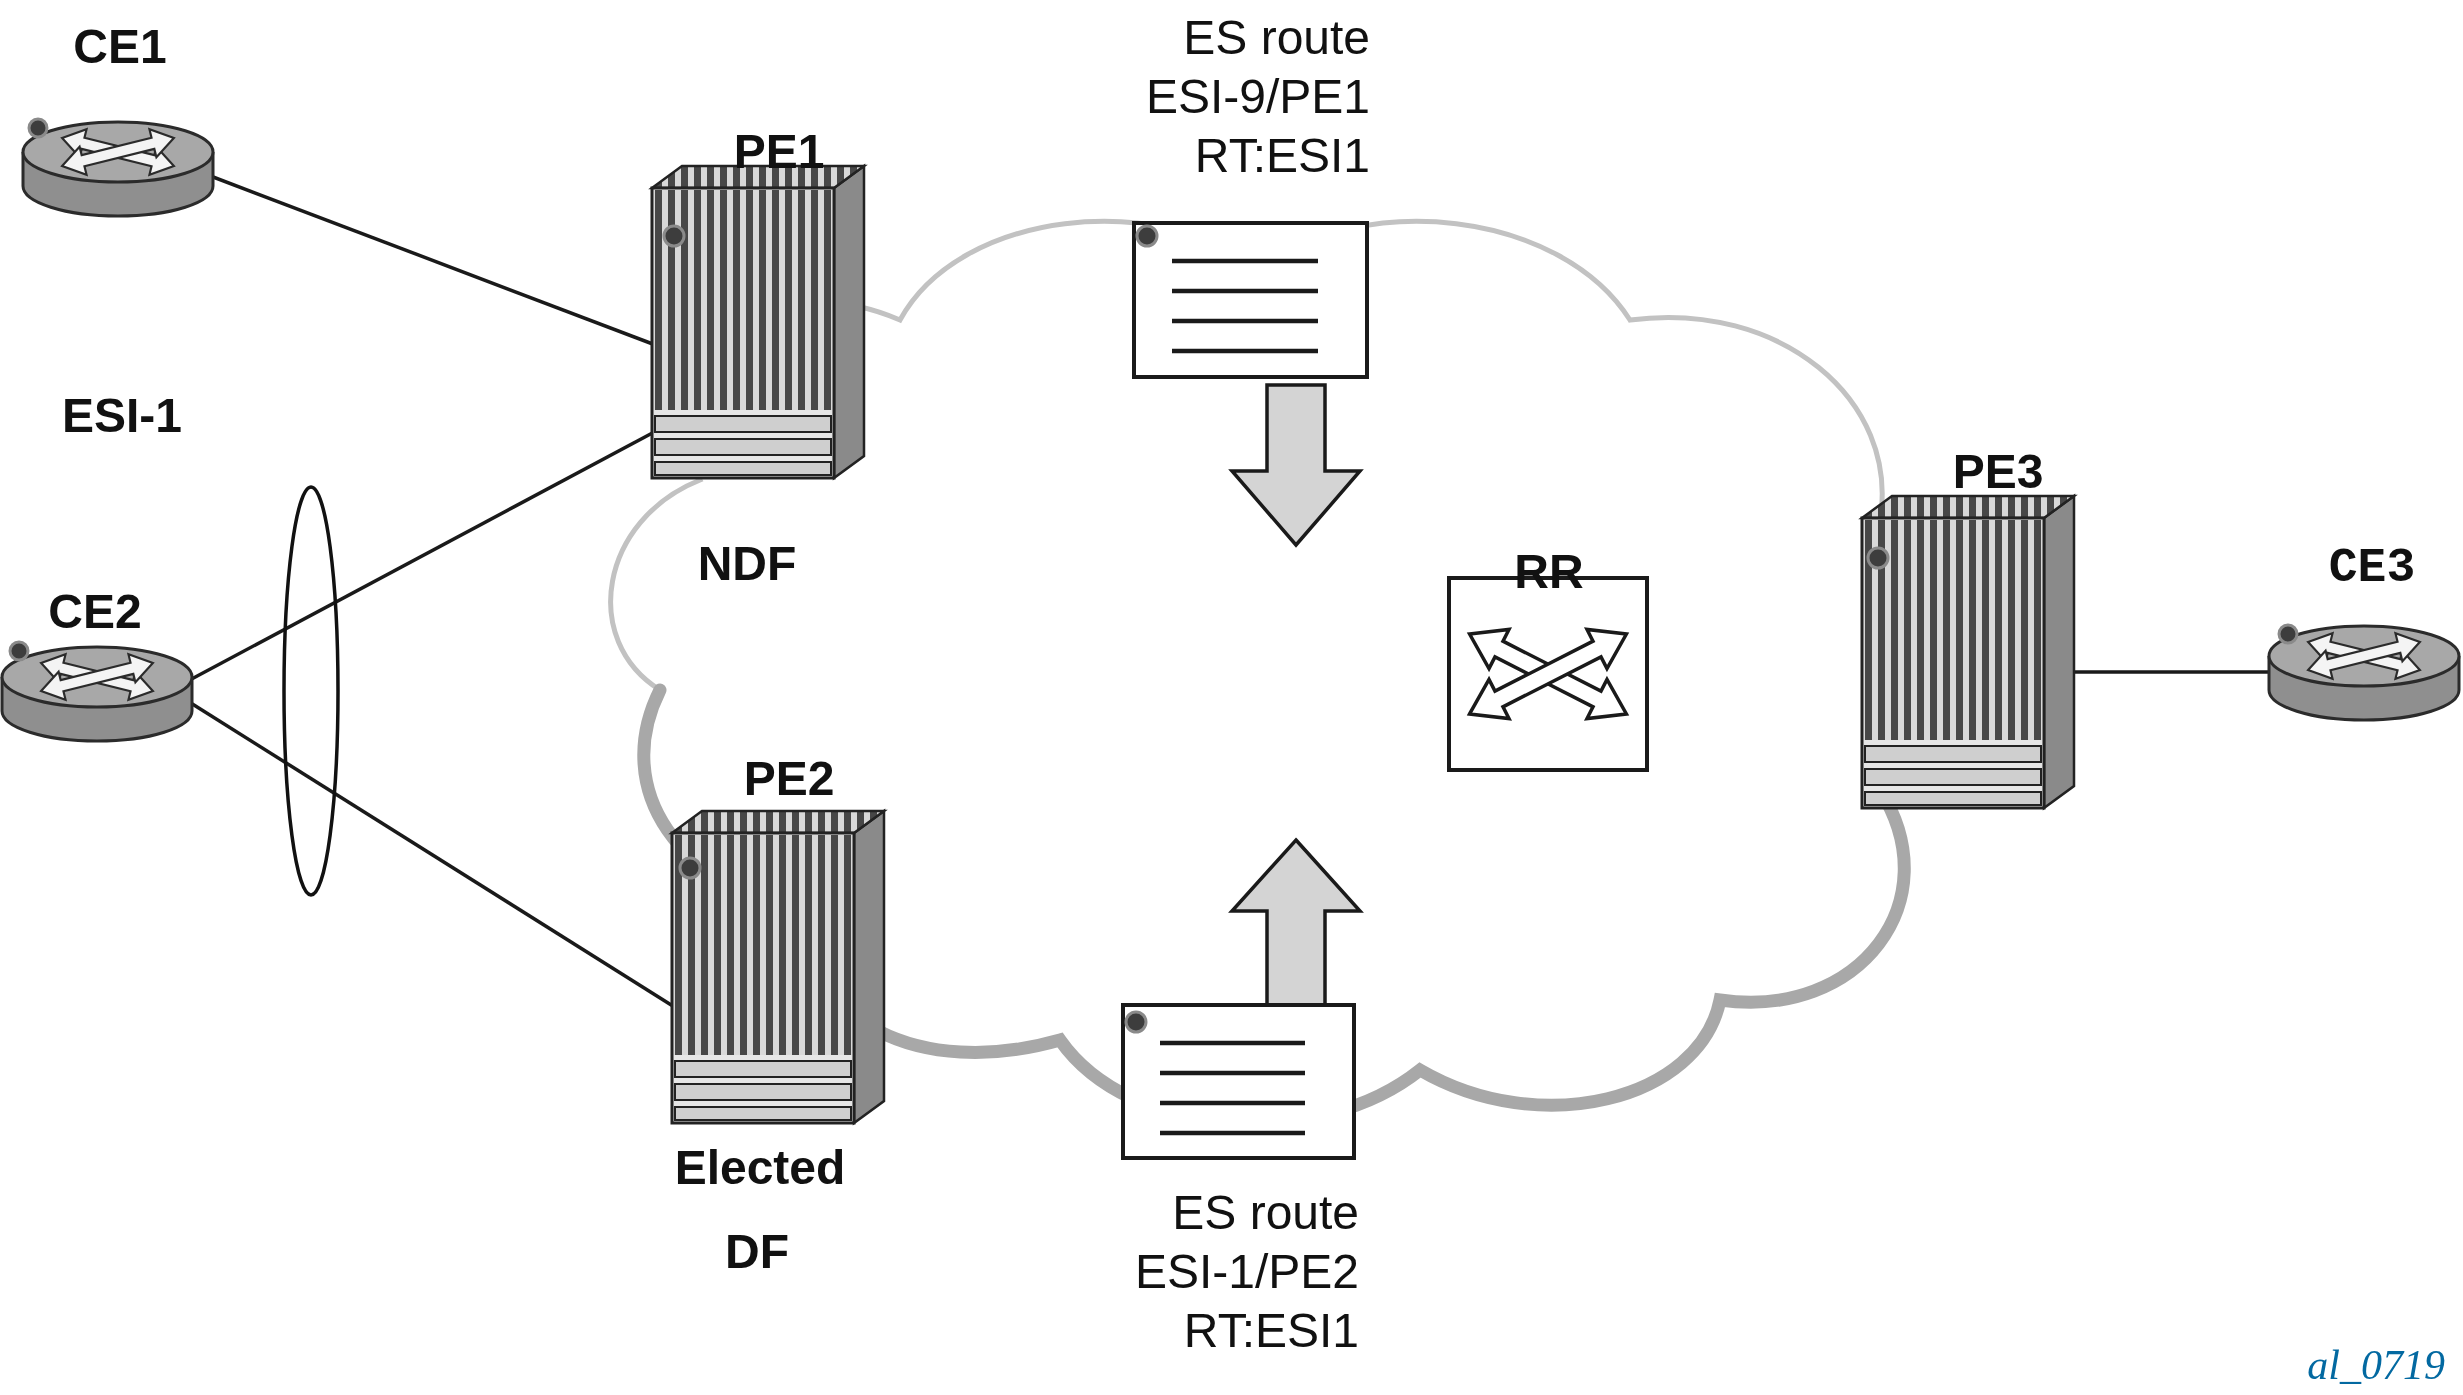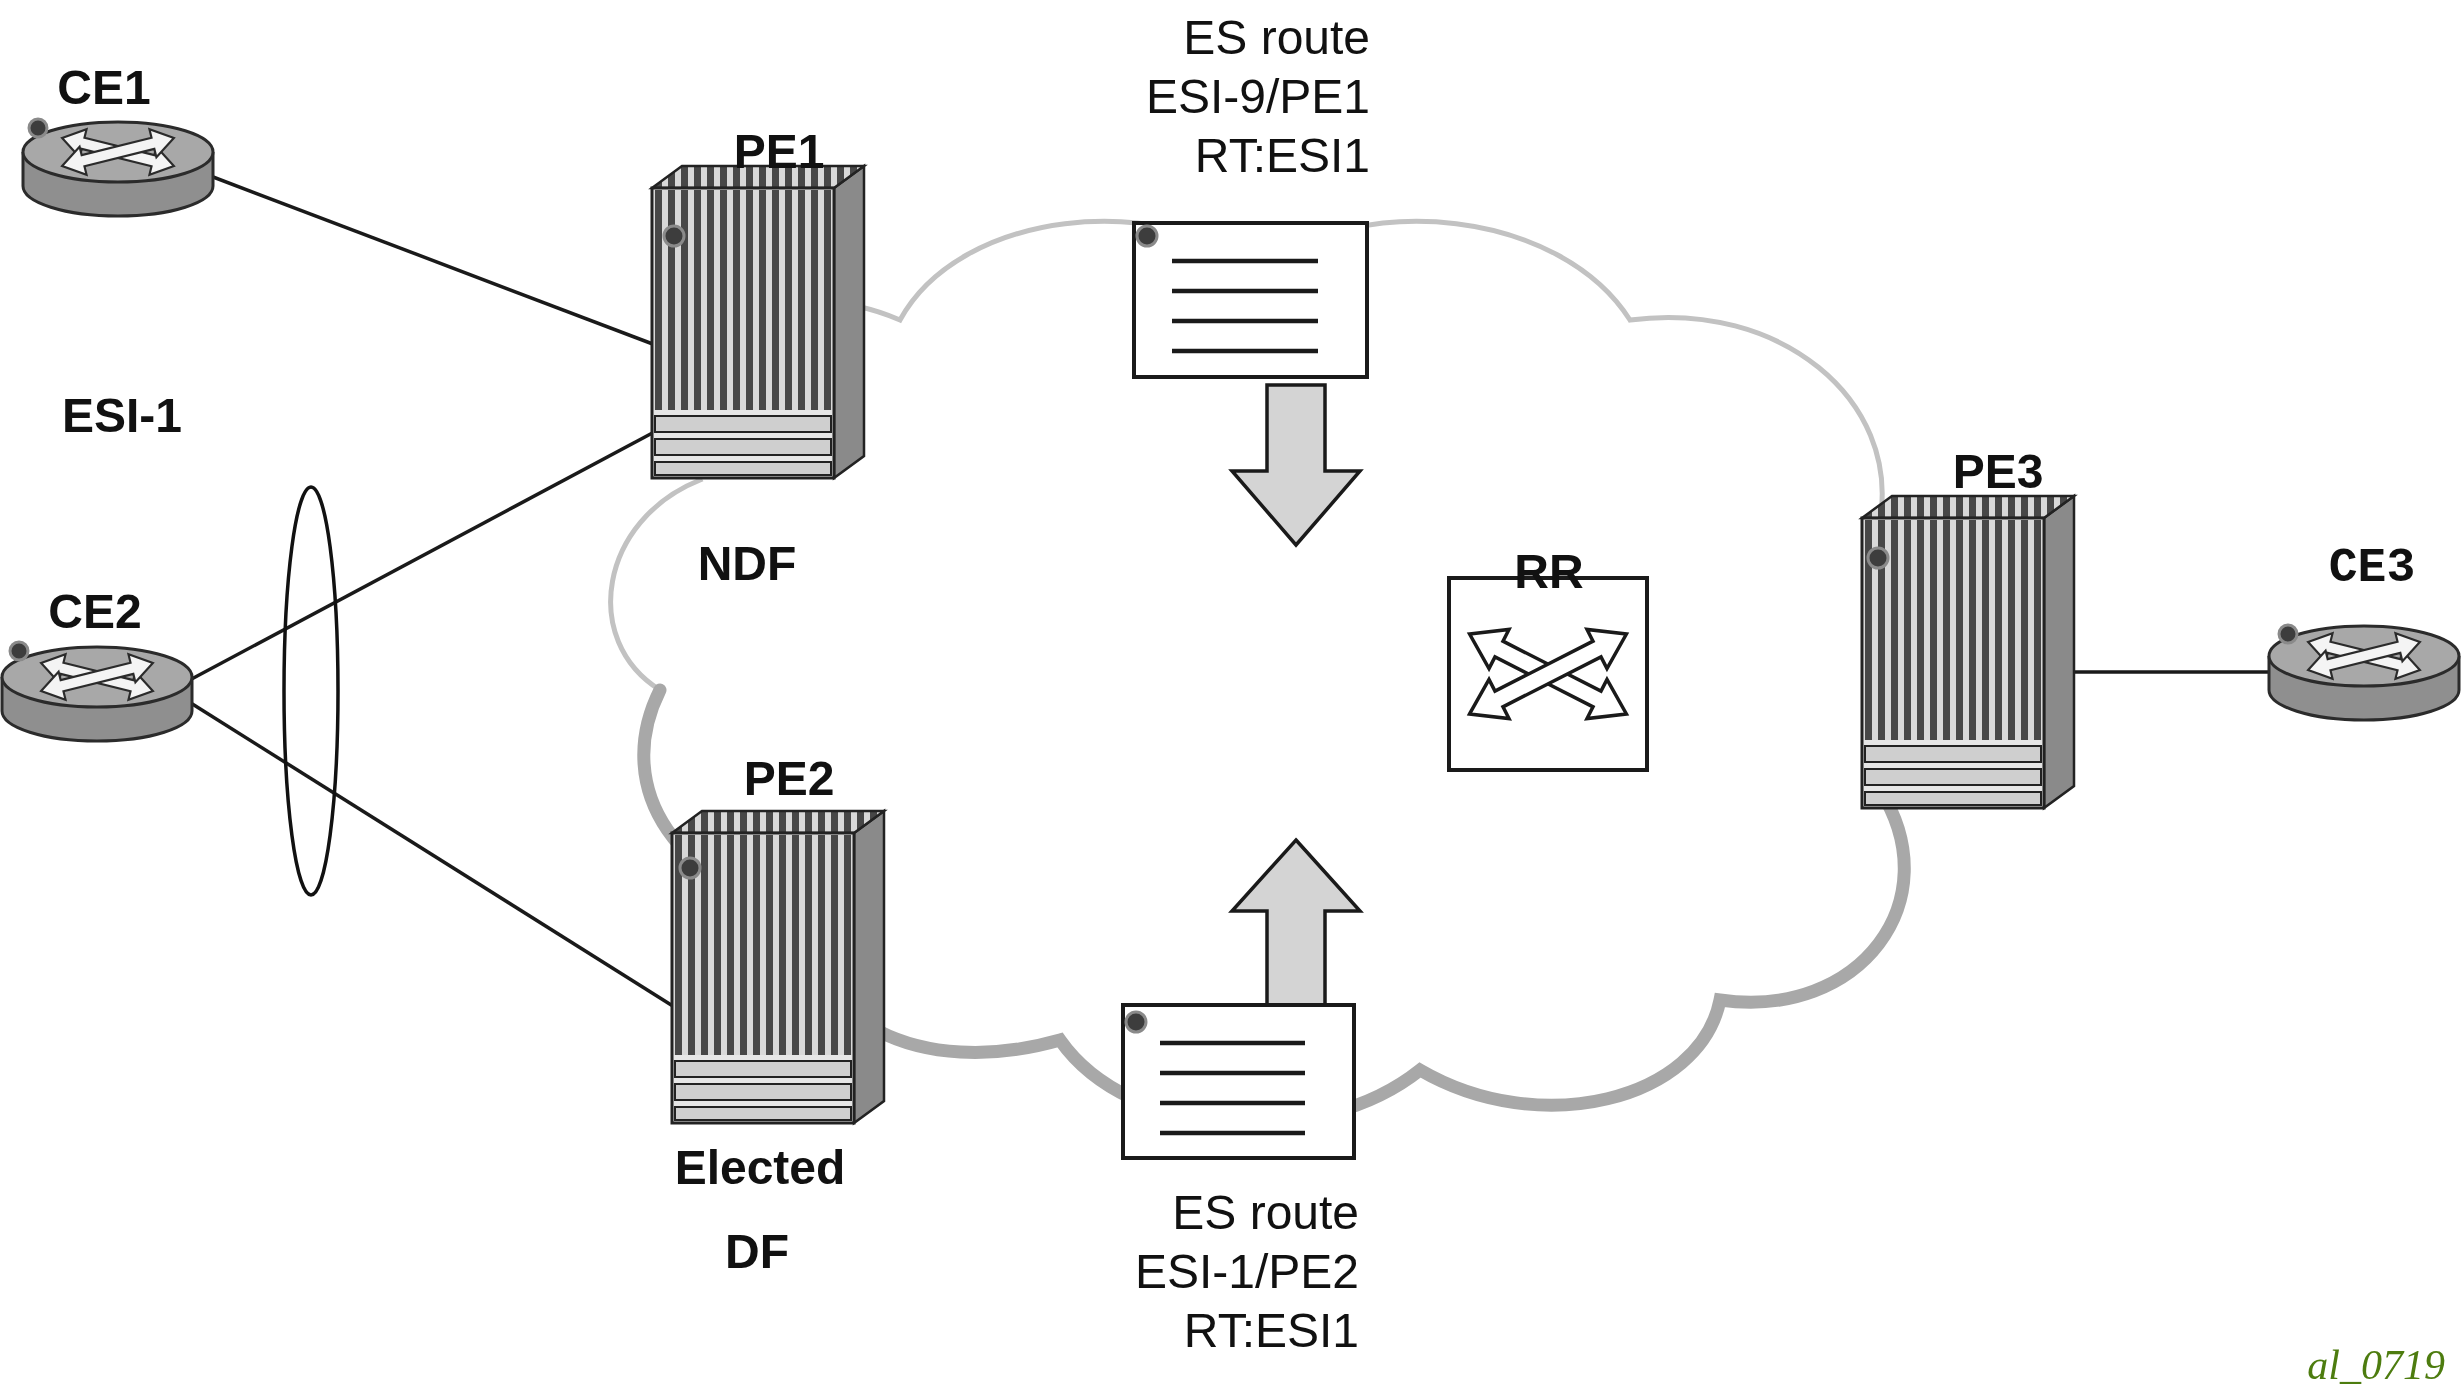--- a/index.html
+++ b/index.html
@@ -4,21 +4,21 @@
 <style>
   html,body{margin:0;padding:0;background:#ffffff;}
   .stage{position:relative;width:2463px;height:1395px;background:#ffffff;overflow:hidden;
          font-family:"Liberation Sans",sans-serif;color:#111;}
   .stage svg{position:absolute;left:0;top:0;}
   .label{position:absolute;transform:translate(-50%,-50%);font-weight:bold;font-size:48px;
          color:#111;white-space:nowrap;line-height:1.1;}
   .route-text{font-weight:400;text-align:right;}
   .route-text div{line-height:59px;}
   .caption{position:absolute;right:18px;bottom:6px;font-family:"Liberation Serif",serif;
-           font-style:italic;font-weight:400;font-size:42px;color:#4d7c0f;margin-left:40px;}
+           font-style:italic;font-weight:400;font-size:42px;color:#0369a1;margin-left:40px;}
 </style>
 </head>
 <body>
 
 <div class="stage">
 
   <svg width="2463" height="1395" viewBox="0 0 2463 1395" xmlns="http://www.w3.org/2000/svg">
     <defs>
       <pattern id="vstripe" width="13" height="13" patternUnits="userSpaceOnUse">
         <rect width="13" height="13" fill="#d8d8d8"></rect>
@@ -105,21 +105,21 @@
     <circle cx="38" cy="128" r="9" fill="#3d3d3d" stroke="#8a8a8a" stroke-width="3"></circle>
     <circle cx="19" cy="651" r="9" fill="#3d3d3d" stroke="#8a8a8a" stroke-width="3"></circle>
     <circle cx="2288" cy="634" r="9" fill="#3d3d3d" stroke="#8a8a8a" stroke-width="3"></circle>
     <circle cx="674" cy="236" r="10" fill="#3d3d3d" stroke="#8a8a8a" stroke-width="3"></circle>
     <circle cx="690" cy="868" r="10" fill="#3d3d3d" stroke="#8a8a8a" stroke-width="3"></circle>
     <circle cx="1878" cy="558" r="10" fill="#3d3d3d" stroke="#8a8a8a" stroke-width="3"></circle>
     <circle cx="1147" cy="236" r="10" fill="#3d3d3d" stroke="#8a8a8a" stroke-width="3"></circle>
     <circle cx="1136" cy="1022" r="10" fill="#3d3d3d" stroke="#8a8a8a" stroke-width="3"></circle>
   </svg>
 
-  <div class="label" style="left:104px;top:47px;margin-top:41px;">CE1</div>
+  <div class="label" style="left:120px;top:47px;">CE1</div>
   <div class="label" style="left:122px;top:416px;text-align:right;">ESI-1</div>
   <div class="label" style="left:95px;top:612px;">CE2</div>
 
   <div class="label" style="left:779px;top:152px;">PE1</div>
   <div class="label" style="left:747px;top:564px;">NDF</div>
 
   <div class="label" style="left:789px;top:779px;">PE2</div>
   <div class="label" style="left:760px;top:1168px;">Elected</div>
   <div class="label" style="left:757px;top:1252px;">DF</div>
 

